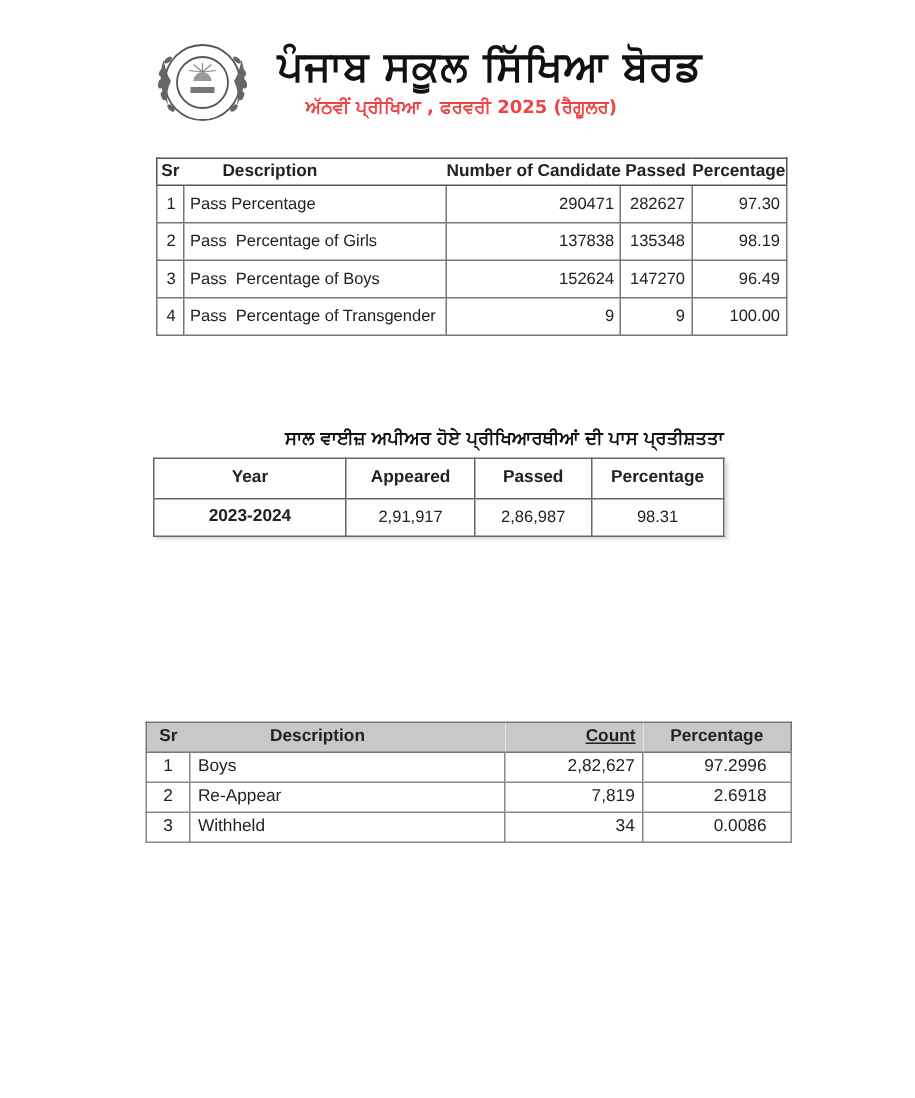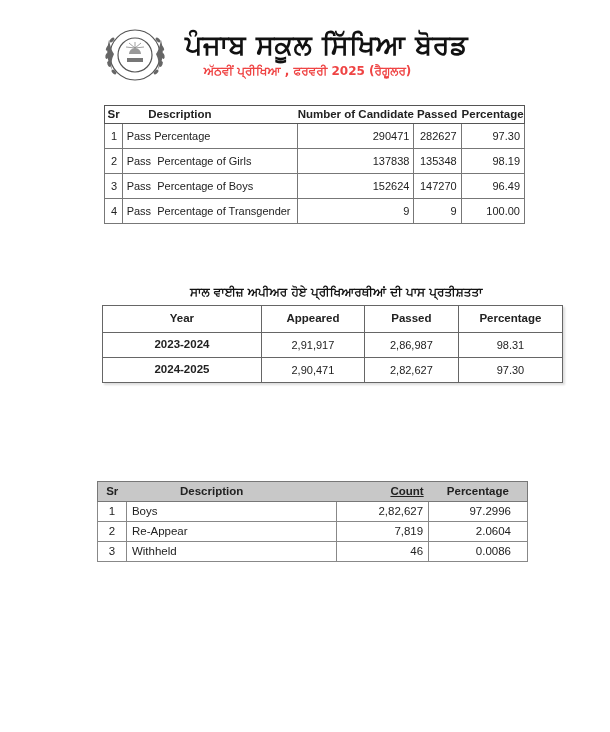--- a/index.html
+++ b/index.html
@@ -20,21 +20,21 @@
   .t1 th { font-weight: bold; height: 18px; text-align: center; font-size: 11.5px; border-bottom: 1px solid #555; }
   .t1 td { height: 25px; border: 1px solid #777; padding: 0 4px; }
   .t1 td.r { text-align: right; }
   .t1 td.sr { padding-left: 6px; }
 
   
   .sec2 { position: absolute; left: 190px; top: 283px; width: 281px; text-align: center;
           font-size: 12px; font-weight: bold; white-space: nowrap; line-height: 18px; }
 
   
-  .t2 { left: 102px; top: 305px; width: 461px; border: 1px solid #555; box-shadow: 2px 2px 2px #ddd; }
+  .t2 { left: 102px; top: 305px; width: 381px; border: 1px solid #555; box-shadow: 2px 2px 2px #ddd; }
   .t2 th { font-weight: bold; height: 27px; text-align: center; border: 1px solid #666; font-size: 11.5px; }
   .t2 td { height: 25px; border: 1px solid #666; text-align: center; }
   .t2 td.yr { font-weight: bold; font-size: 11.5px; }
 
   
   .t3 { left: 97px; top: 481px; width: 431px; border: 1px solid #777; }
   .t3 th { background: #c8c8c8; font-weight: bold; height: 20px; border-bottom: 1px solid #777; font-size: 11.5px; }
   .t3 td { height: 20px; border: 1px solid #888; padding: 0 5px; font-size: 11.5px; }
   .t3 tr.total td { font-weight: bold; font-size: 13px; border-bottom: 3px solid #111; }
   .t3 .r { text-align: right; }
@@ -143,26 +143,20 @@
       <th>Percentage</th>
     </tr>
   </thead>
   <tbody>
     <tr>
       <td class="yr">2023-2024</td>
       <td>2,91,917</td>
       <td>2,86,987</td>
       <td>98.31</td>
     </tr>
-    <tr>
-      <td class="yr">2024-2025</td>
-      <td>2,90,471</td>
-      <td>2,82,627</td>
-      <td>97.30</td>
-    </tr>
   </tbody>
 </table>
 
 <table class="t3">
   <colgroup>
       <col style="width:29px">
       <col style="width:211px">
       <col style="width:92px">
       <col style="width:99px">
     </colgroup>
@@ -178,22 +172,22 @@
     <tr>
       <td class="c">1</td>
       <td>Boys</td>
       <td class="r">2,82,627</td>
       <td class="r" style="padding-right:16px;">97.2996</td>
     </tr>
     <tr>
       <td class="c">2</td>
       <td>Re-Appear</td>
       <td class="r">7,819</td>
-      <td class="r" style="padding-right:16px;">2.0604</td>
+      <td class="r" style="padding-right:16px;">2.6918</td>
     </tr>
     <tr>
       <td class="c">3</td>
       <td>Withheld</td>
-      <td class="r">46</td>
+      <td class="r">34</td>
       <td class="r" style="padding-right:16px;">0.0086</td>
     </tr>
   </tbody>
 </table>
 
 </body></html>

